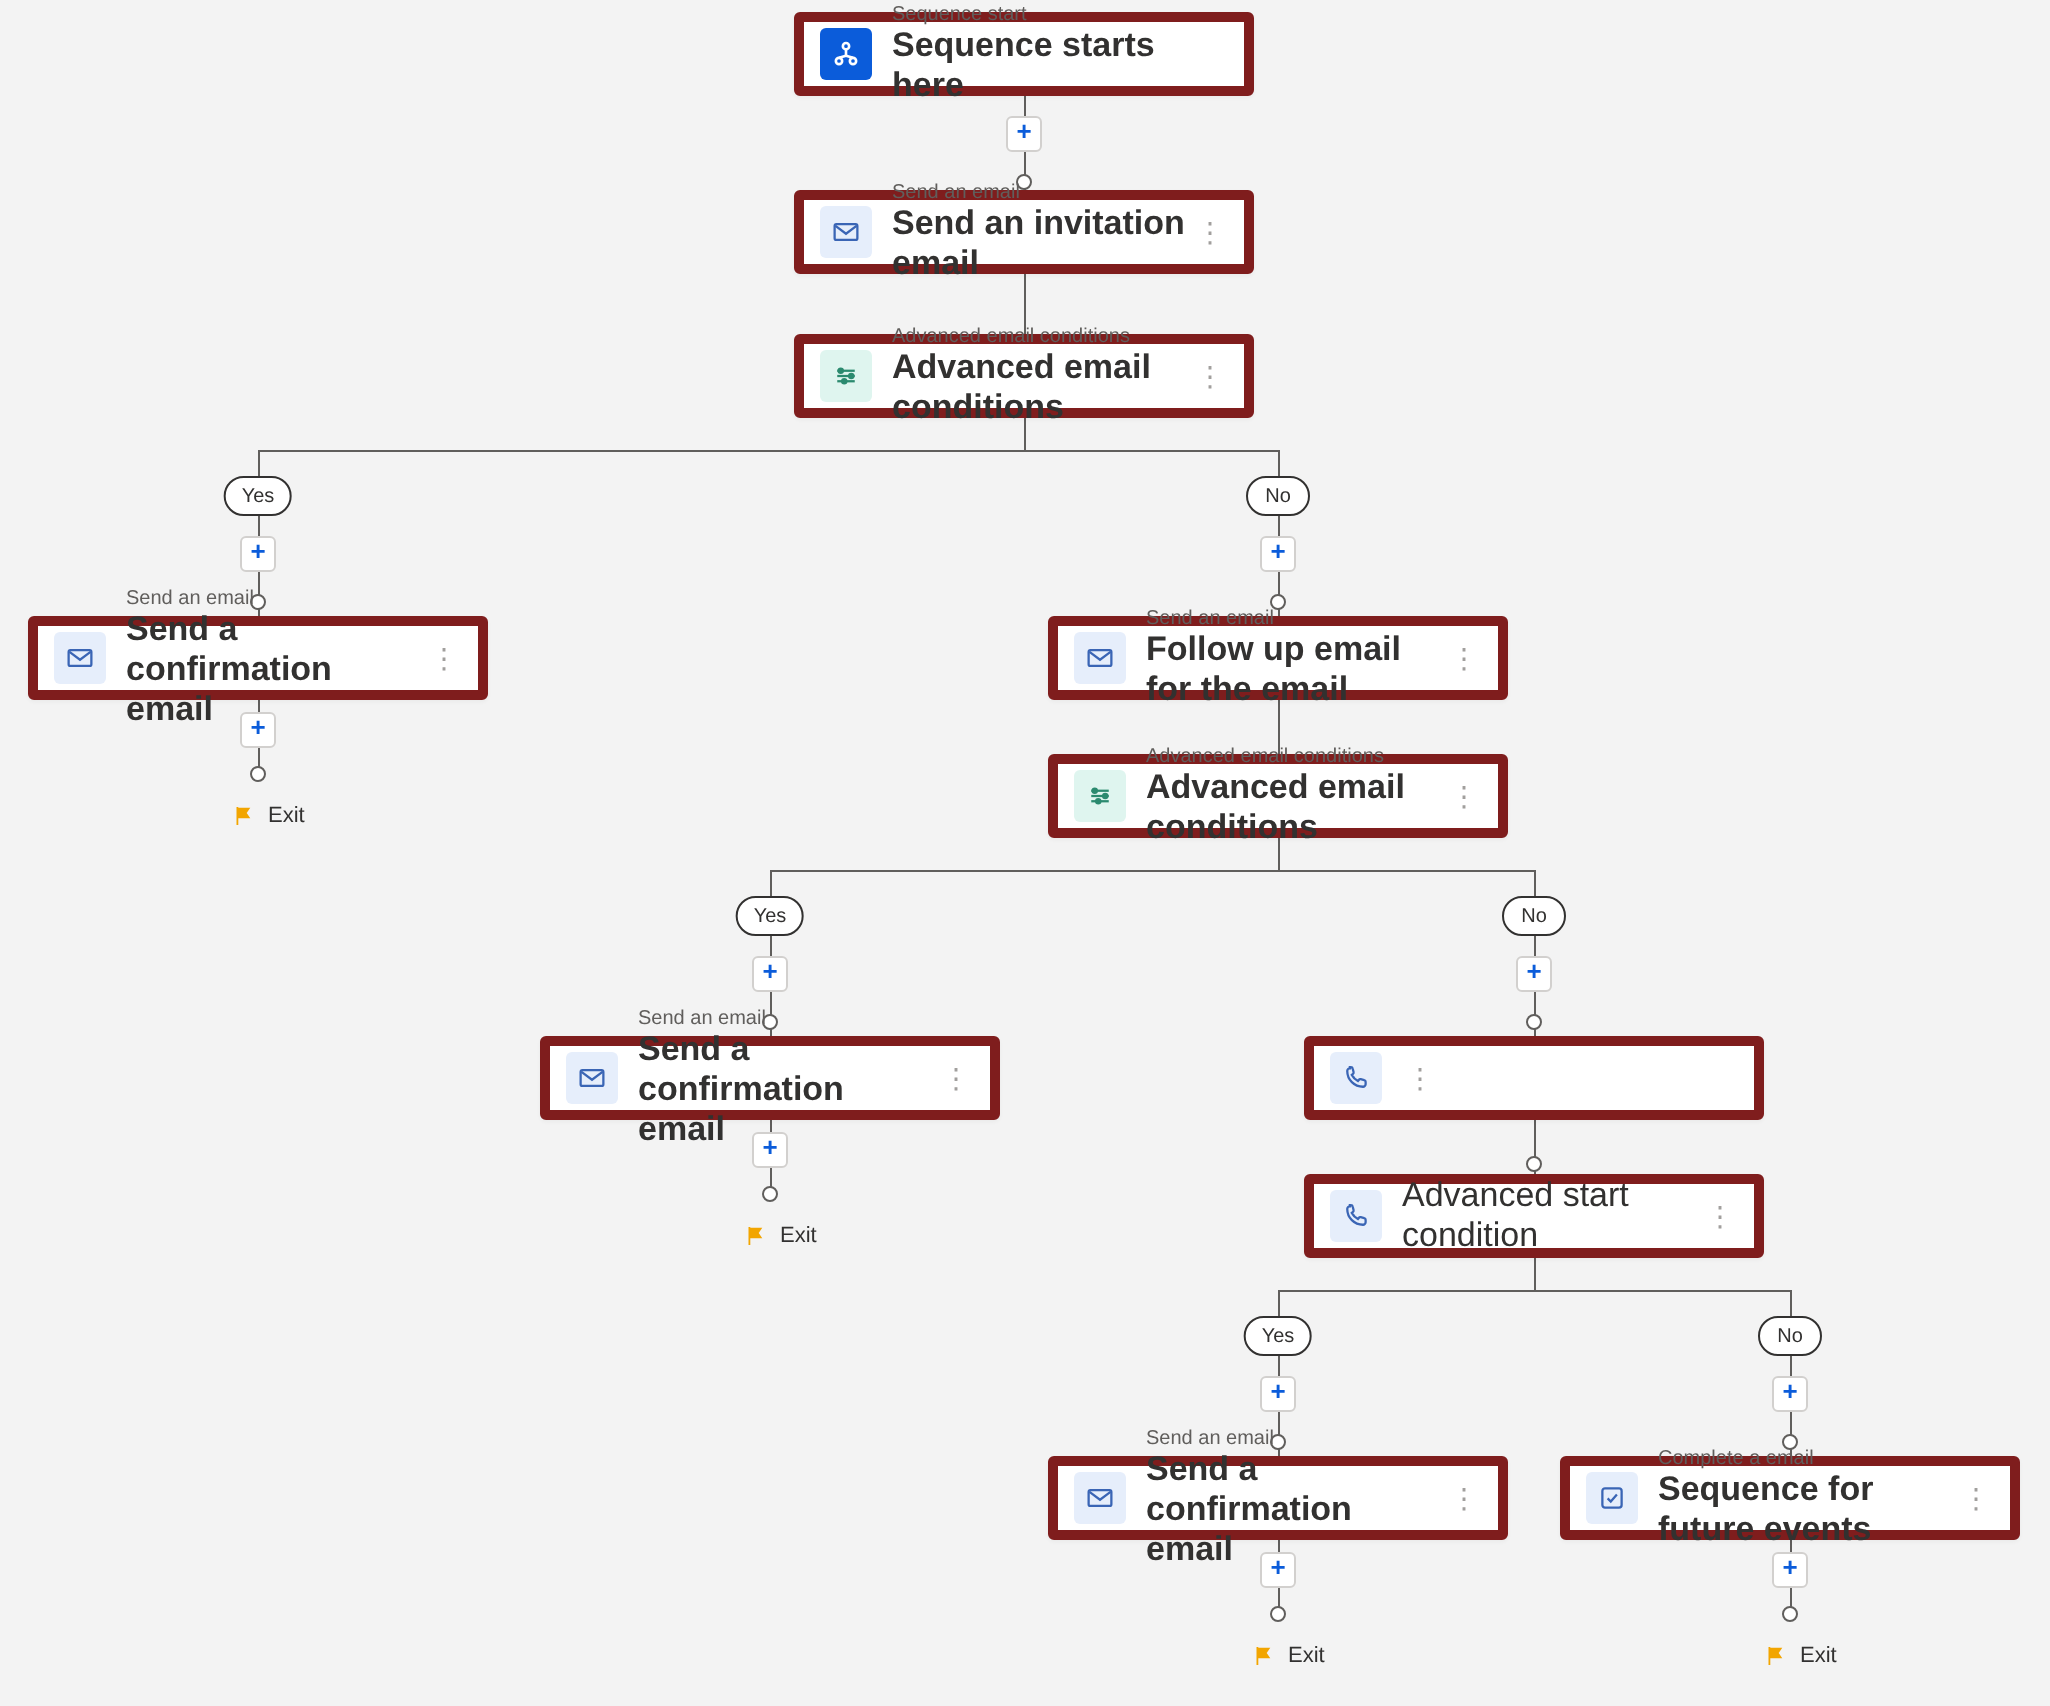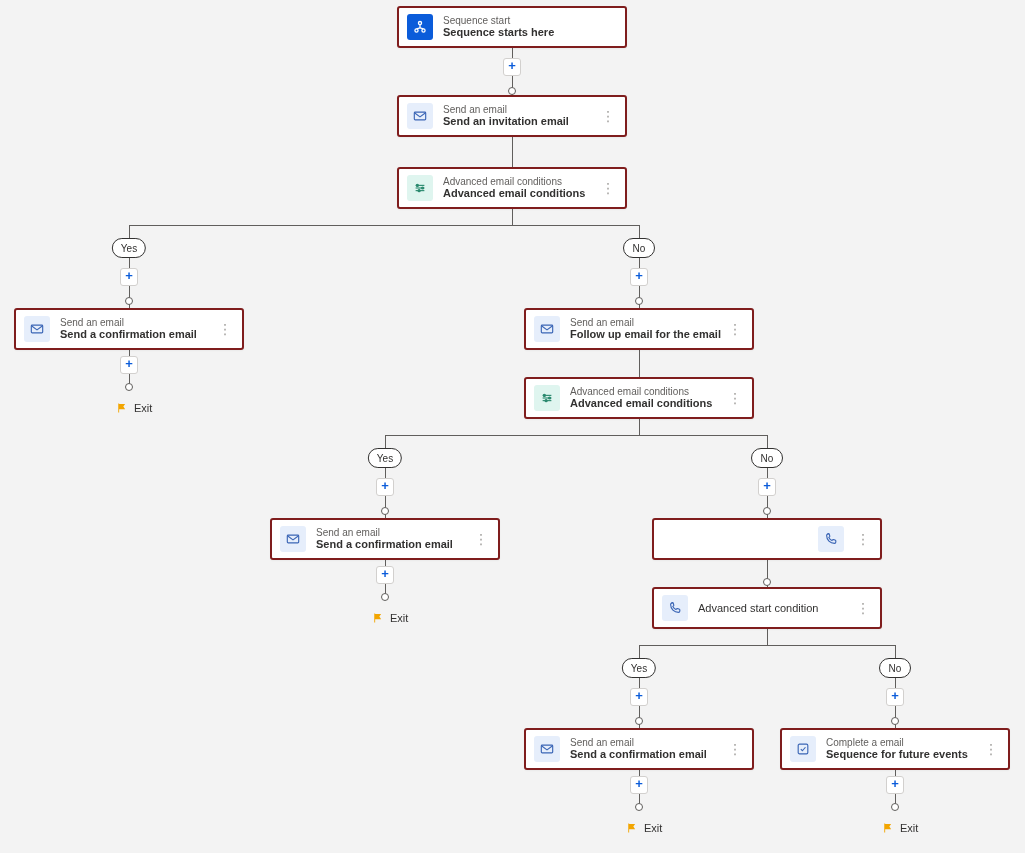--- a/index.html
+++ b/index.html
@@ -21,27 +21,26 @@
   }
   .vline { width: 1px; }
   .hline { height: 1px; }
 
   
   .node {
     position: absolute;
     width: 230px;
     height: 42px;
     background: #ffffff;
-    border: 2px solid #7f1d1d;
+    border: 5px solid #7f1d1d;
     border-radius: 3px;
     box-shadow: 0 1px 2px rgba(0,0,0,0.04);
     display: flex;
     align-items: center;
     padding: 0 8px;
-    justify-content: flex-end;
   }
   .node .icon-box {
     width: 26px; height: 26px;
     border-radius: 3px;
     display: flex;
     align-items: center;
     justify-content: center;
     flex-shrink: 0;
     margin-right: 10px;
   }
@@ -49,21 +48,21 @@
     display: flex;
     flex-direction: column;
     line-height: 1.15;
     flex: 1;
   }
   .node .type-label {
     font-size: 10px;
     color: #605e5c;
   }
   .node .title-label {
-    font-size: 11px;
+    font-size: 17px;
     font-weight: 600;
     color: #323130;
   }
   .node .more {
     color: #a19f9d;
     font-size: 14px;
     line-height: 1;
     padding: 0 2px;
     cursor: pointer;
   }

